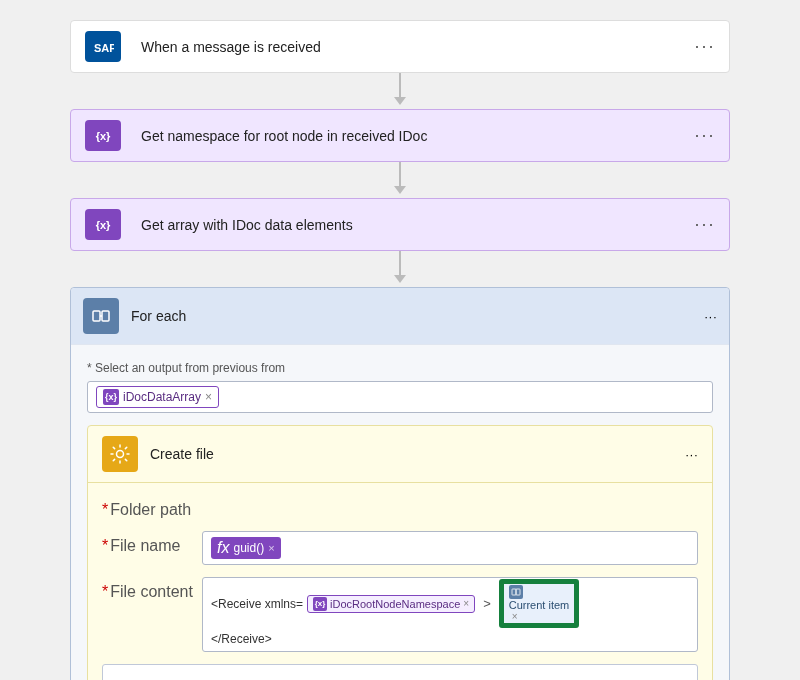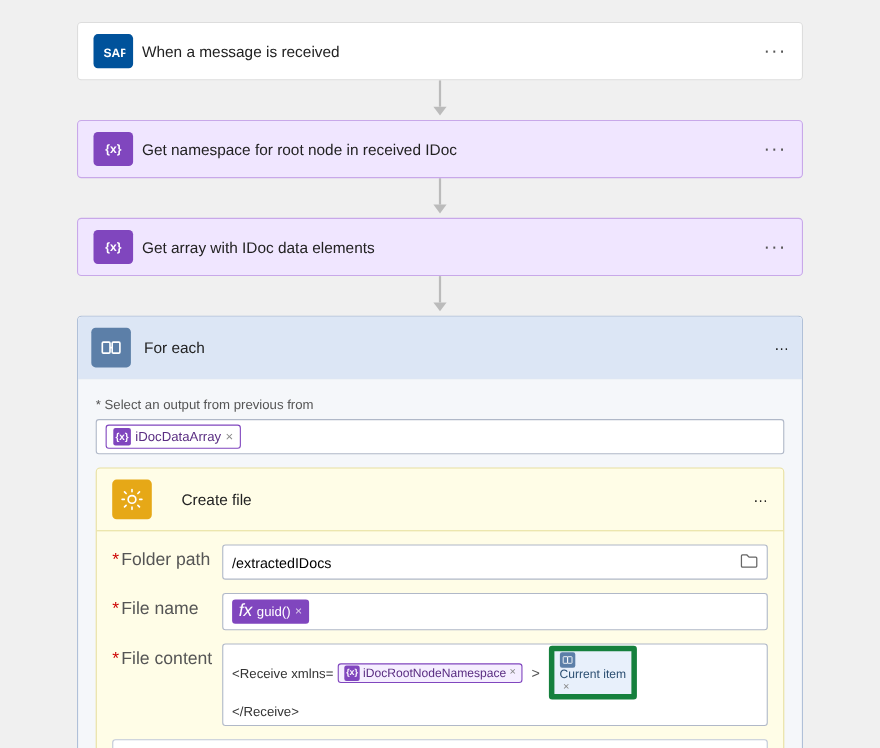--- a/index.html
+++ b/index.html
@@ -47,21 +47,21 @@
       color: #fff;
     }
     .step-card .step-icon.sap {
       background: #00529B;
     }
     .step-card .step-icon.var {
       background: #8046be;
     }
     .step-card .step-title {
       flex: 1;
-      margin-left: 8px;
+      margin-left: 20px;
       font-size: 14px;
       color: #222;
     }
     .step-card .dots-menu {
       color: #555;
       font-size: 18px;
       cursor: pointer;
       letter-spacing: 1px;
     }
     
@@ -183,21 +183,21 @@
       background: #e6a817;
       display: flex;
       align-items: center;
       justify-content: center;
       color: #fff;
       font-size: 16px;
       flex-shrink: 0;
     }
     .create-file-title {
       flex: 1;
-      margin-left: 27px;
+      margin-left: 12px;
       font-size: 14px;
       color: #222;
     }
     .create-file-body {
       padding: 12px 14px;
     }
     .field-row {
       display: flex;
       align-items: flex-start;
       margin-bottom: 12px;
@@ -434,28 +434,20 @@
           </div>
           <span class="create-file-title">Create file</span>
           <span class="dots-menu">···</span>
         </div>
 
         <div class="create-file-body">
 
           <div class="field-row">
             <div class="field-label">
               <span class="required">*</span>Folder path
-            </div>
-            <div class="field-input">
-              <span>/extractedIDocs</span>
-              <span class="folder-icon">
-                <svg width="16" height="16" viewBox="0 0 16 16" fill="none">
-                  <path d="M1 4a1 1 0 011-1h4l2 2h6a1 1 0 011 1v7a1 1 0 01-1 1H2a1 1 0 01-1-1V4z" stroke="#666" stroke-width="1.2" fill="none"></path>
-                </svg>
-              </span>
             </div>
           </div>
 
           <div class="field-row">
             <div class="field-label">
               <span class="required">*</span>File name
             </div>
             <div class="field-input">
               <span class="func-tag">
                 <span class="func-icon">fx</span>

